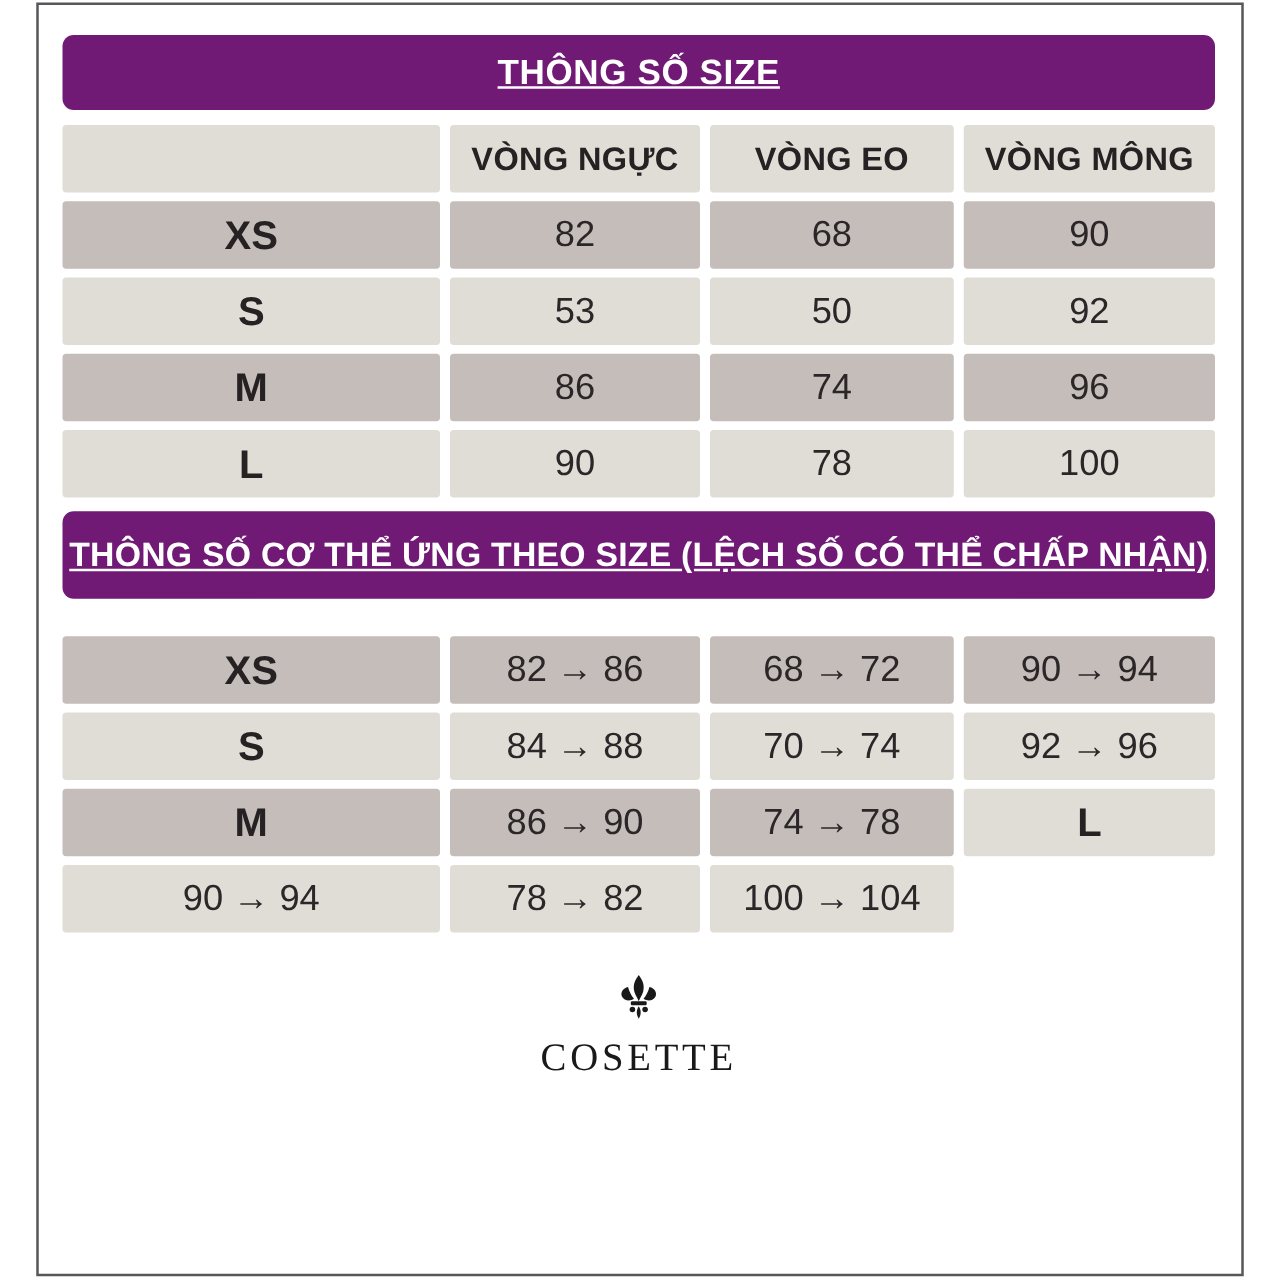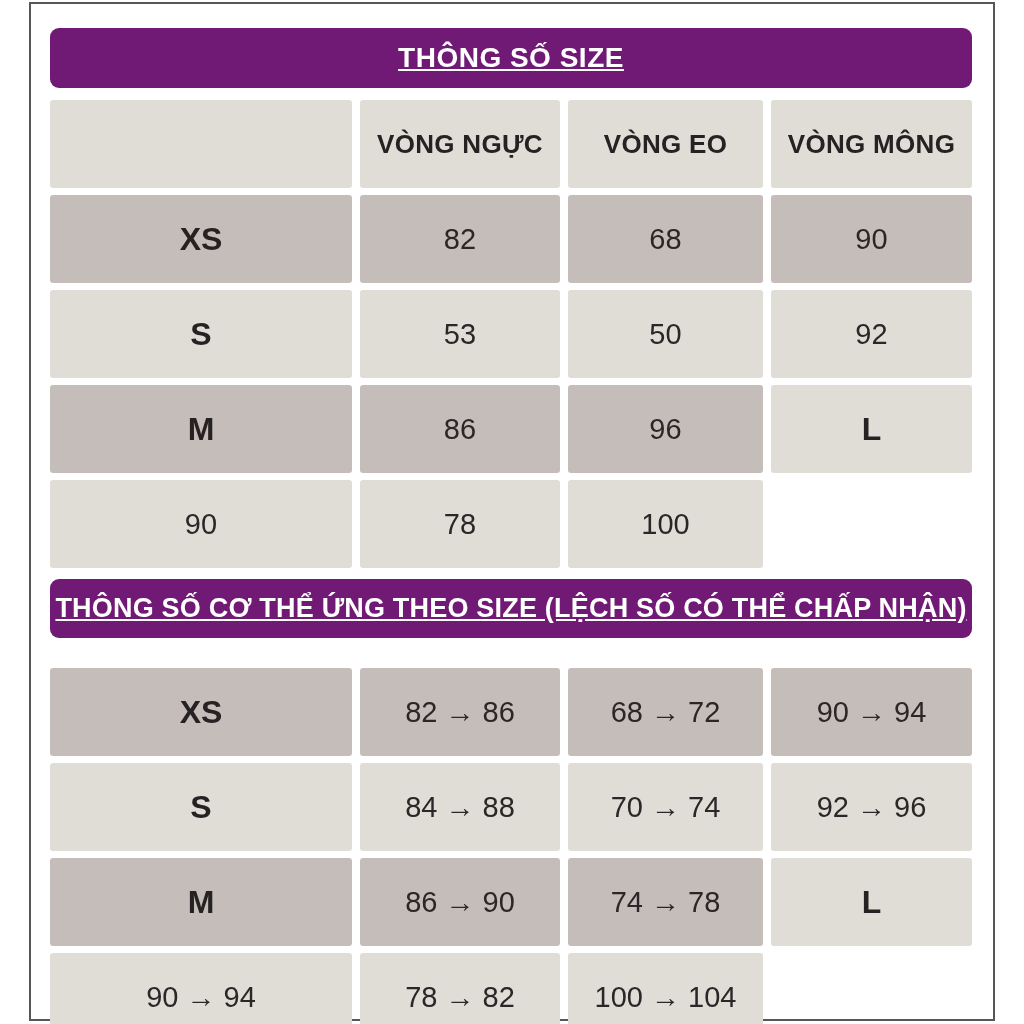--- a/index.html
+++ b/index.html
@@ -13,28 +13,28 @@
     border:2px solid #57575a; box-sizing:border-box;
   }
   .content { position:absolute; left:50px; top:28px; width:922px; }
   .bar {
     background:#701a75; color:#ffffff; display:flex; align-items:center;
     justify-content:center; font-weight:bold; border-radius:9px;
     text-align:center;
     text-decoration:underline;
   }
   .bar1 { height:60px; font-size:28px; letter-spacing:0.5px; }
-  .bar2 { height:59px; margin-top:11px; font-size:27px; letter-spacing:0.2px; }
+  .bar2 { height:70px; margin-top:11px; font-size:27px; letter-spacing:0.2px; }
   .grid {
     display:grid; grid-template-columns:302px 200px 195px 201px;
     gap:7px 8px; margin-top:12px;
   }
   .grid2 { margin-top:30px; }
   .cell {
-    height:88px; display:flex; align-items:center; justify-content:center;
+    height:54px; display:flex; align-items:center; justify-content:center;
     border-radius:3px;
   }
   .hdr  { background:#e0ddd7; font-weight:bold; font-size:26px; color:#262223; letter-spacing:0.3px; }
   .dark  { background:#c5bdb9; }
   .light { background:#e0ddd7; }
   .lbl { font-weight:bold; font-size:32px; color:#262223; }
   .val { font-size:29px; font-weight:400; color:#2b2729; }
   .logo { margin-top:34px; text-align:center; }
   .logo svg { display:inline-block; }
   .brand {
@@ -64,20 +64,21 @@
     <div class="cell dark val">68</div>
     <div class="cell dark val">90</div>
 
     <div class="cell light lbl">S</div>
     <div class="cell light val">53</div>
     <div class="cell light val">50</div>
     <div class="cell light val">92</div>
 
     <div class="cell dark lbl">M</div>
     <div class="cell dark val">86</div>
+    <div class="cell dark val">74</div>
     <div class="cell dark val">96</div>
 
     <div class="cell light lbl">L</div>
     <div class="cell light val">90</div>
     <div class="cell light val">78</div>
     <div class="cell light val">100</div>
   </div>
 
   <div class="bar bar2">
     <span>THÔNG SỐ CƠ THỂ ỨNG THEO SIZE (LỆCH SỐ CÓ THỂ CHẤP NHẬN)</span>

